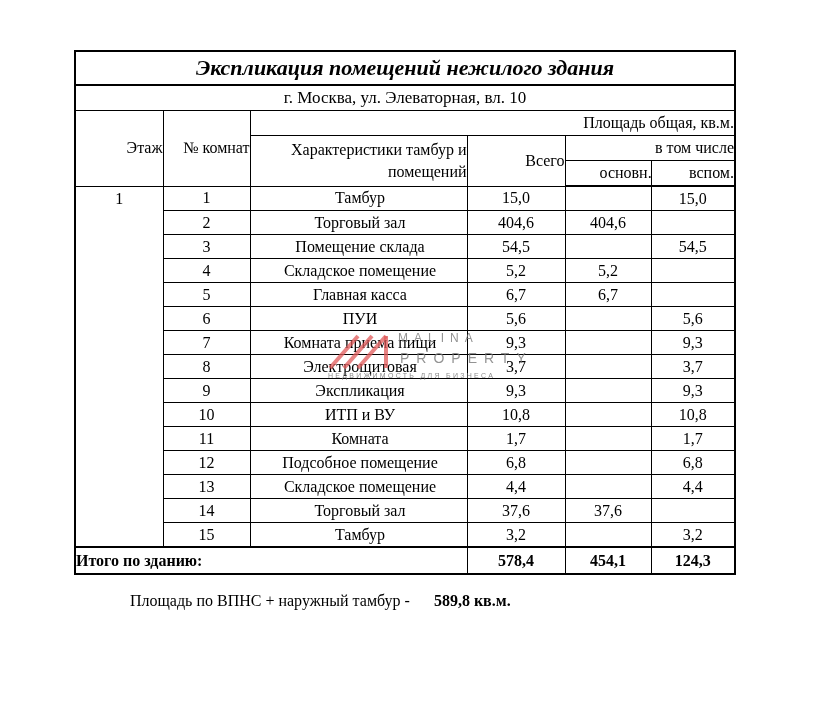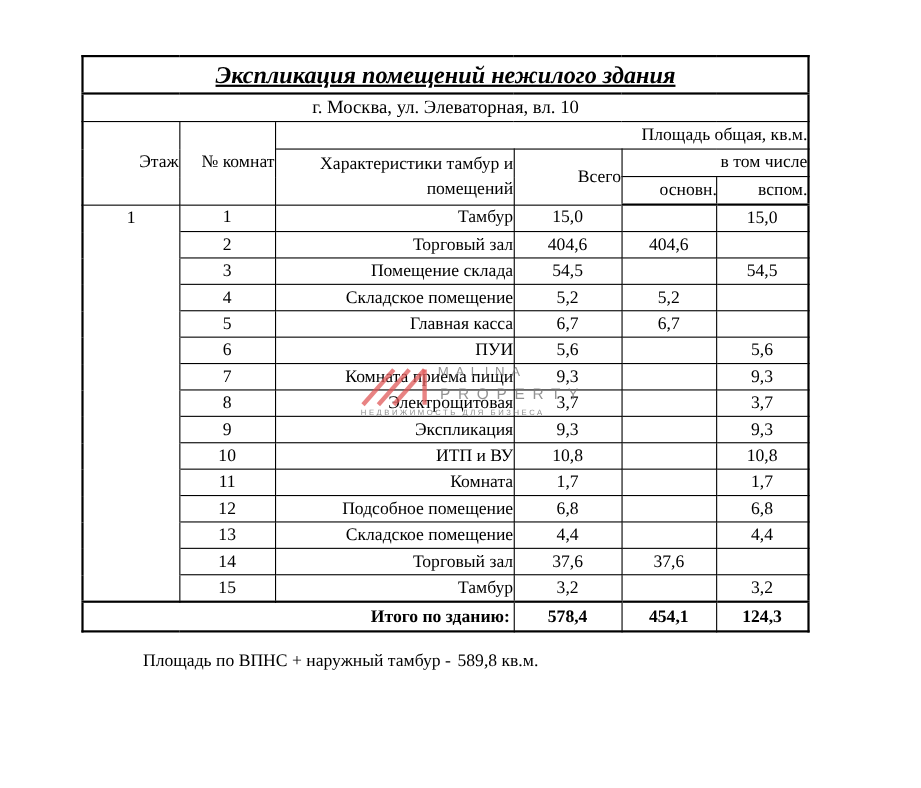--- a/index.html
+++ b/index.html
@@ -7,30 +7,30 @@
          font-family: "Liberation Serif", "DejaVu Serif", serif; color: #000; }
   #doc-table {
     position: absolute; left: 74px; top: 50px; width: 660px;
     border-collapse: collapse; table-layout: fixed;
     border: 2px solid #000;
   }
   #doc-table td {
     border: 1px solid #000; padding: 0; font-size: 16px; line-height: 22px;
     text-align: center; vertical-align: middle; white-space: nowrap; overflow: hidden;
   }
-  #doc-table td.name { text-align: right; padding-left: 3px; }
-  #doc-table td.title { font-size: 22px; font-weight: bold; font-style: italic; height: 32px; border-bottom: 2px solid #000; text-decoration: underline;}
+  #doc-table td.name { text-align: center; padding-left: 3px; }
+  #doc-table td.title { font-size: 22px; font-weight: bold; font-style: italic; height: 32px; border-bottom: 2px solid #000;}
   #doc-table td.subtitle { font-size: 17px; height: 24px; }
   #doc-table tr.head td { line-height: 20px; text-align: right; }
   #doc-table tr.headlast td { border-bottom: 2px solid #000; padding-left: 34px; }
   #doc-table tr.row td { height: 23px; }
   #doc-table tr.total td { font-weight: bold; height: 25px; border-top: 2px solid #000; }
-  #doc-table tr.total td.total-label { text-align: right; padding-right: 3px; }
+  #doc-table tr.total td.total-label { text-align: left; padding-right: 3px; }
   #footnote { position: absolute; left: 130px; top: 592px; font-size: 16px; }
-  #footnote .val { margin-left: 6px; }
+  #footnote .val { margin-left: 24px; font-weight: bold; }
   #watermark { position: absolute; left: 328px; top: 330px; width: 190px; height: 55px; pointer-events: none; text-align: center; }
   #watermark .wm-logo { position: absolute; left: 0; top: 0; }
   #watermark .wm-line1 { position: absolute; left: 70px; top: 1px; font-family: "Liberation Sans", sans-serif; font-size: 12px; letter-spacing: 6px; color: rgba(120,120,120,0.8); }
   #watermark .wm-line2 { position: absolute; left: 72px; top: 20px; font-family: "Liberation Sans", sans-serif; font-size: 14px; letter-spacing: 7px; color: rgba(120,120,120,0.8); }
   #watermark .wm-line3 { position: absolute; left: 0px; top: 42px; font-family: "Liberation Sans", sans-serif; font-size: 7px; letter-spacing: 2.3px; color: rgba(120,120,120,0.85); }
 </style>
 </head>
 <body>
 
 <table id="doc-table">

